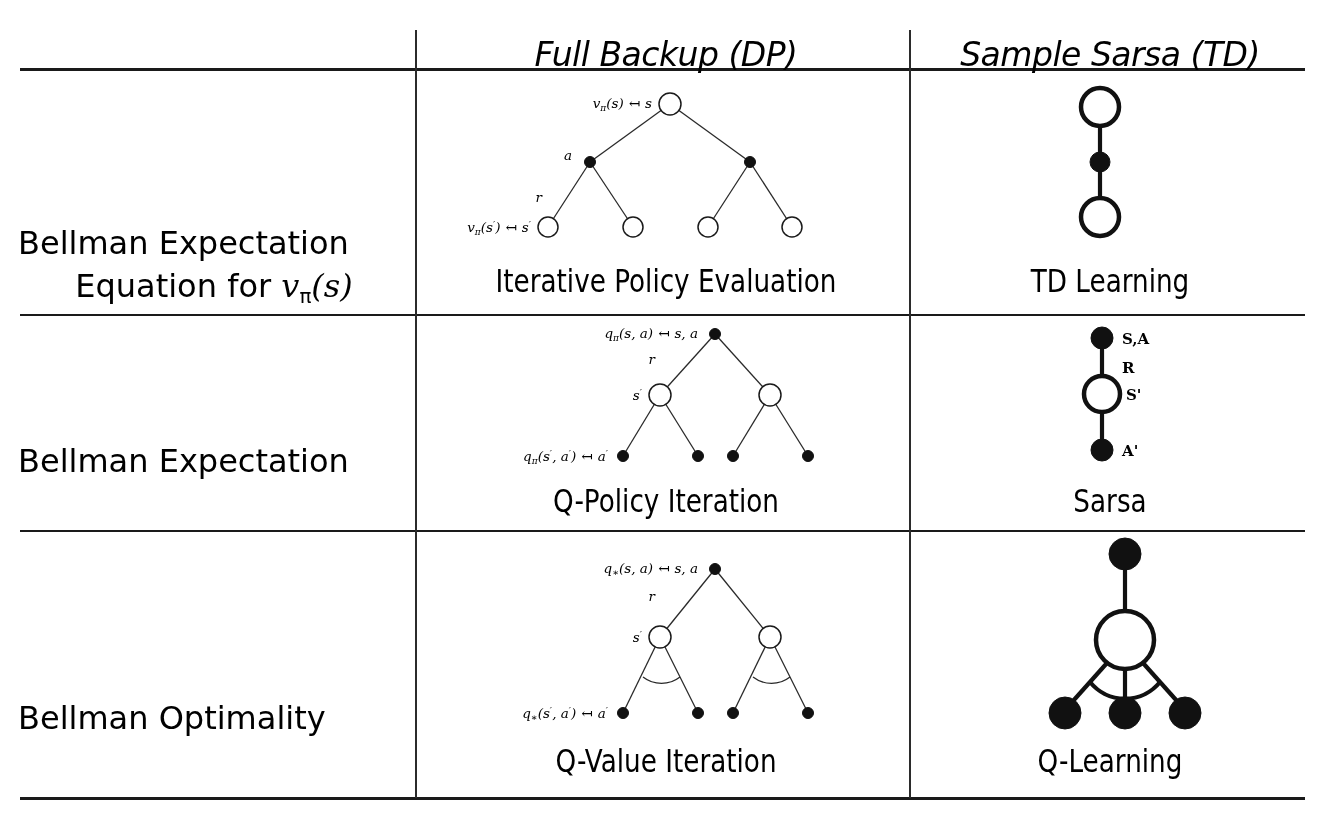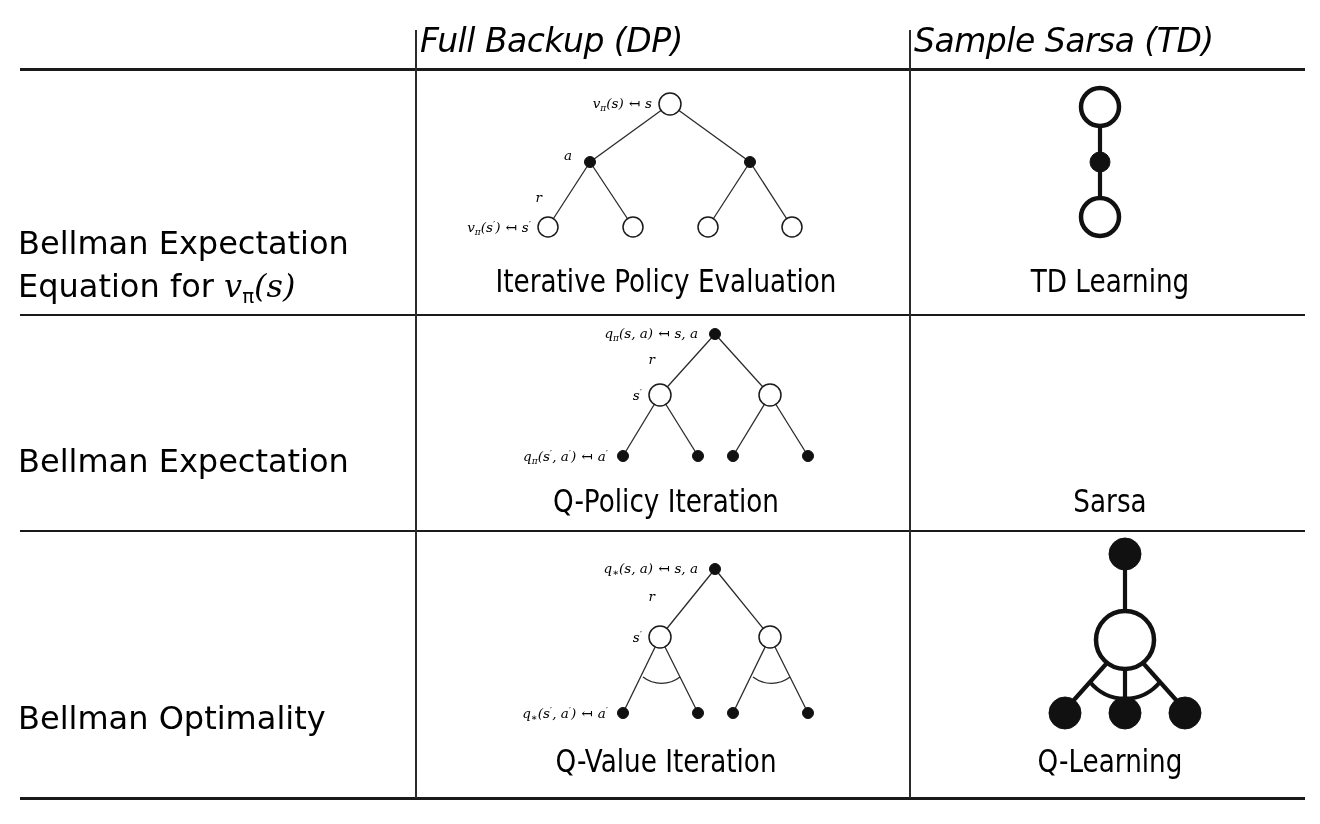--- a/index.html
+++ b/index.html
@@ -33,44 +33,45 @@
   .hrule.thin { height: 2px; }
   .vrule {
     position: absolute;
     width: 2px;
     background: #2b2b2b;
   }
 
   
   .hdr {
     position: absolute;
-    top: 18px;
+    top: 32px;
     height: 46px;
     line-height: 46px;
+    text-align: center;
     font-family: "DejaVu Sans", sans-serif;
     font-style: italic;
     font-size: 33px;
     letter-spacing: -0.5px;
     white-space: nowrap;
   }
   #hdr-dp   { left: 420px; width: 492px; }
   #hdr-td   { left: 914px; width: 392px; }
 
   
   .rowlabel {
     position: absolute;
     left: 18px;
     width: 392px;
     text-align: left;
     font-family: "DejaVu Sans", sans-serif;
     font-size: 32px;
     line-height: 43px;
     white-space: nowrap;
   }
-  .rowlabel .l2 { display: block; }
+  .rowlabel .l2 { display: block; text-align: center; }
   .mathit { font-style: italic; font-family: "DejaVu Serif", serif; }
   .sub {
     font-size: 0.62em;
     vertical-align: -0.30em;
     font-style: normal;
     font-family: "DejaVu Sans", sans-serif;
   }
   .star { font-size: 0.78em; vertical-align: -0.22em; }
 
   
@@ -192,20 +193,32 @@
       <circle class="nodeF" cx="268" cy="136" r="5.5"></circle>
       <circle class="nodeF" cx="303" cy="136" r="5.5"></circle>
       <circle class="nodeF" cx="378" cy="136" r="5.5"></circle>
       <text class="mlabel" x="268" y="18" text-anchor="end">q<tspan font-size="9" dy="3">π</tspan><tspan dy="-3">(s, a)</tspan><tspan class="up" dx="5">↤</tspan><tspan dx="5">s, a</tspan></text>
       <text class="mlabel" x="225" y="44" text-anchor="end">r</text>
       <text class="mlabel" x="212" y="80" text-anchor="end">s<tspan font-size="10" dy="-4">′</tspan></text>
       <text class="mlabel" x="178" y="141" text-anchor="end">q<tspan font-size="9" dy="3">π</tspan><tspan dy="-3">(s</tspan><tspan font-size="10" dy="-4">′</tspan><tspan dy="4">, a</tspan><tspan font-size="10" dy="-4">′</tspan><tspan dy="4">)</tspan><tspan class="up" dx="5">↤</tspan><tspan dx="5">a</tspan><tspan font-size="10" dy="-4">′</tspan></text>
     </svg>
   </div>
 
+  <div class="diagram" style="left:1040px; top:322px;">
+    <svg width="160" height="160" viewBox="0 0 160 160">
+      <line class="edgeT" x1="62" y1="18" x2="62" y2="128"></line>
+      <circle class="nodeF" cx="62" cy="16" r="11"></circle>
+      <circle class="nodeOT" cx="62" cy="72" r="18"></circle>
+      <circle class="nodeF" cx="62" cy="128" r="11"></circle>
+      <text class="slabel" x="82" y="22">S,A</text>
+      <text class="slabel" x="82" y="51">R</text>
+      <text class="slabel" x="86" y="78">S'</text>
+      <text class="slabel" x="82" y="134">A'</text>
+    </svg>
+  </div>
 
   <div class="caption cap-dp" style="top:482px;">Q-Policy Iteration</div>
   <div class="caption cap-td" style="top:482px;">Sarsa</div>
 
   <div class="rowlabel" style="top:697px;">
     <span>Bellman Optimality</span>
   </div>
 
   <div class="diagram" style="left:430px; top:555px;">
     <svg width="470" height="180" viewBox="0 0 470 180">

